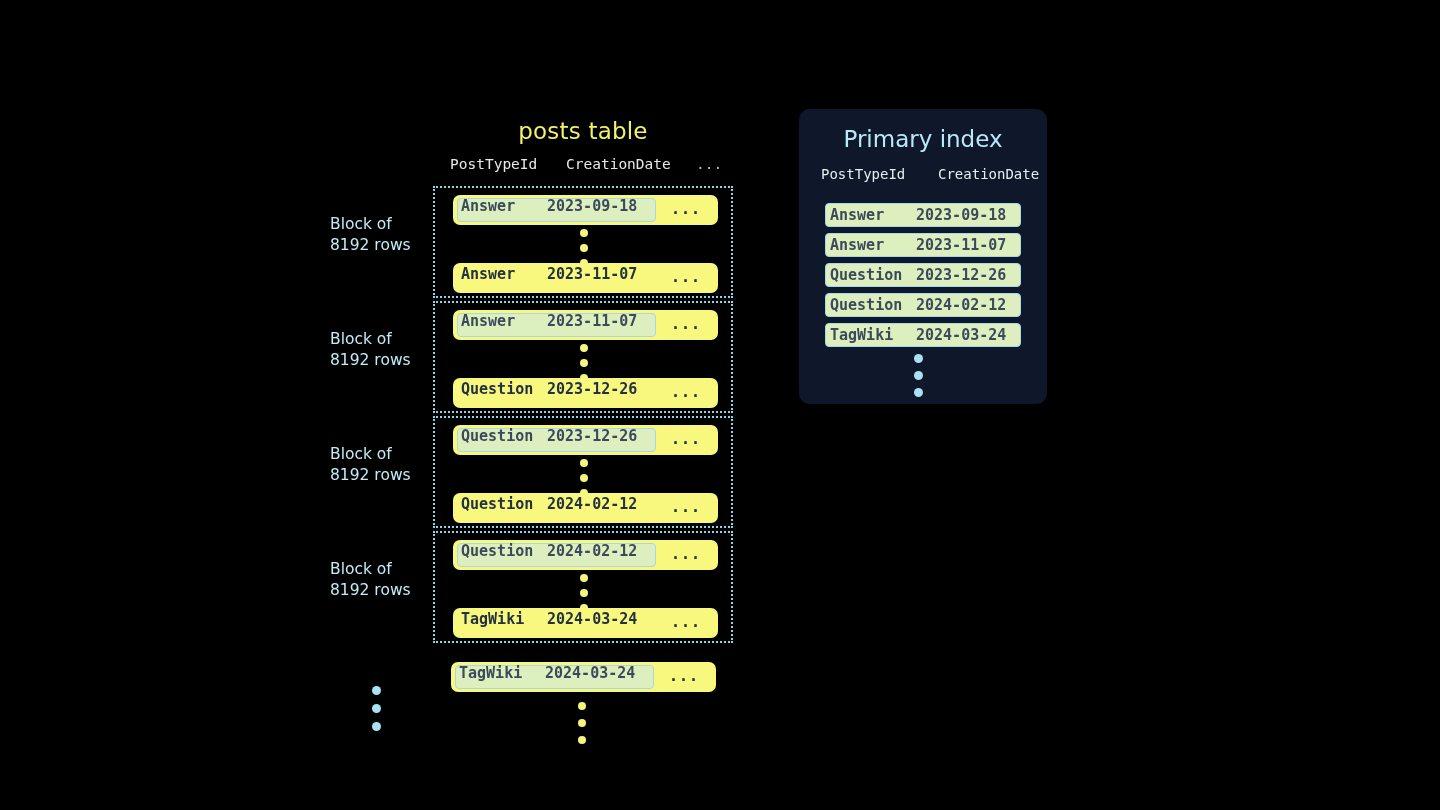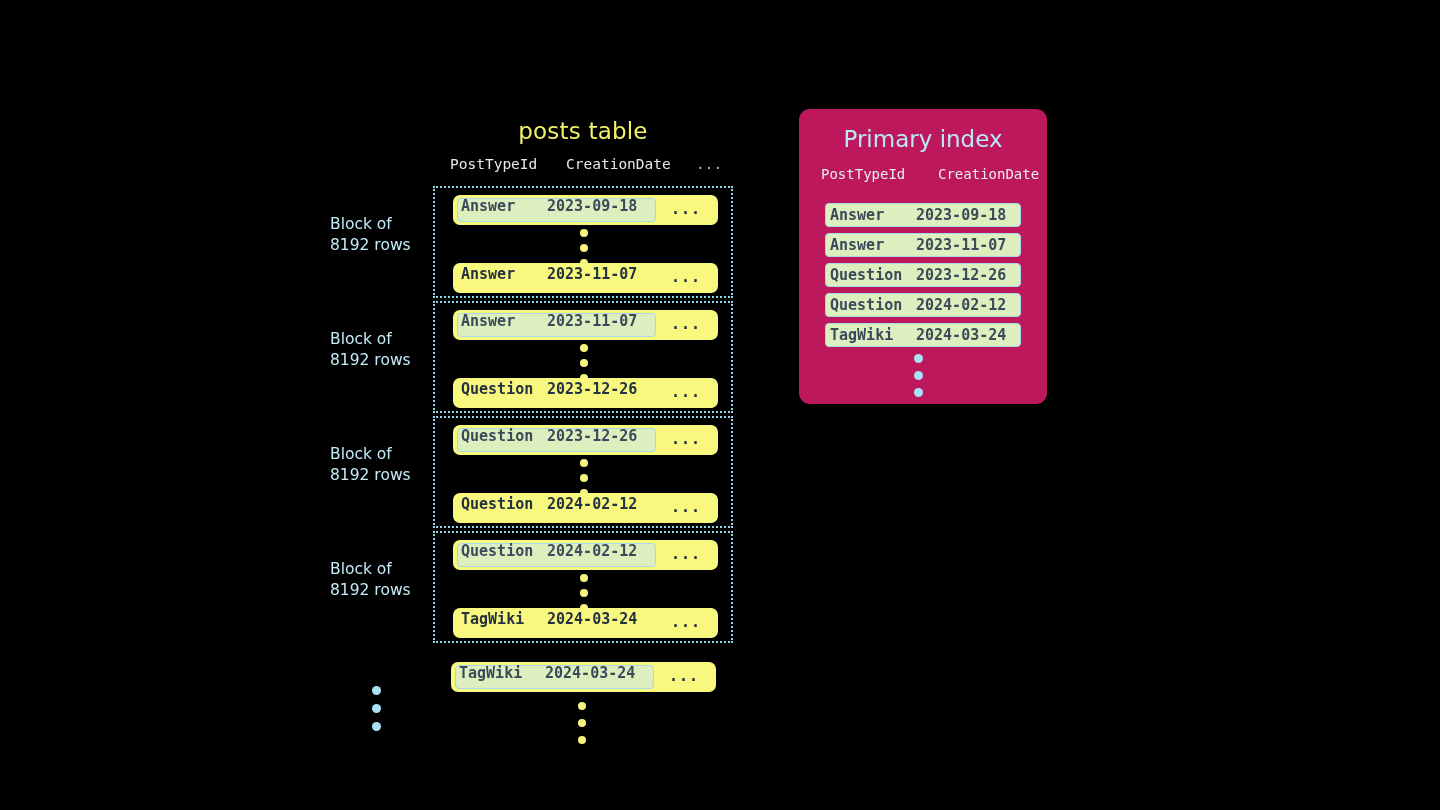--- a/index.html
+++ b/index.html
@@ -201,21 +201,21 @@
     margin-bottom: 9px;
   }
 
   
   #primary-index-panel {
     position: absolute;
     left: 799px;
     top: 109px;
     width: 248px;
     height: 295px;
-    background: #be185d;
+    background: #0f172a;
     border-radius: 11px;
     text-decoration: underline;
   }
 
   #primary-index-title {
     position: absolute;
     left: 0;
     top: 17px;
     width: 248px;
     text-align: center;

